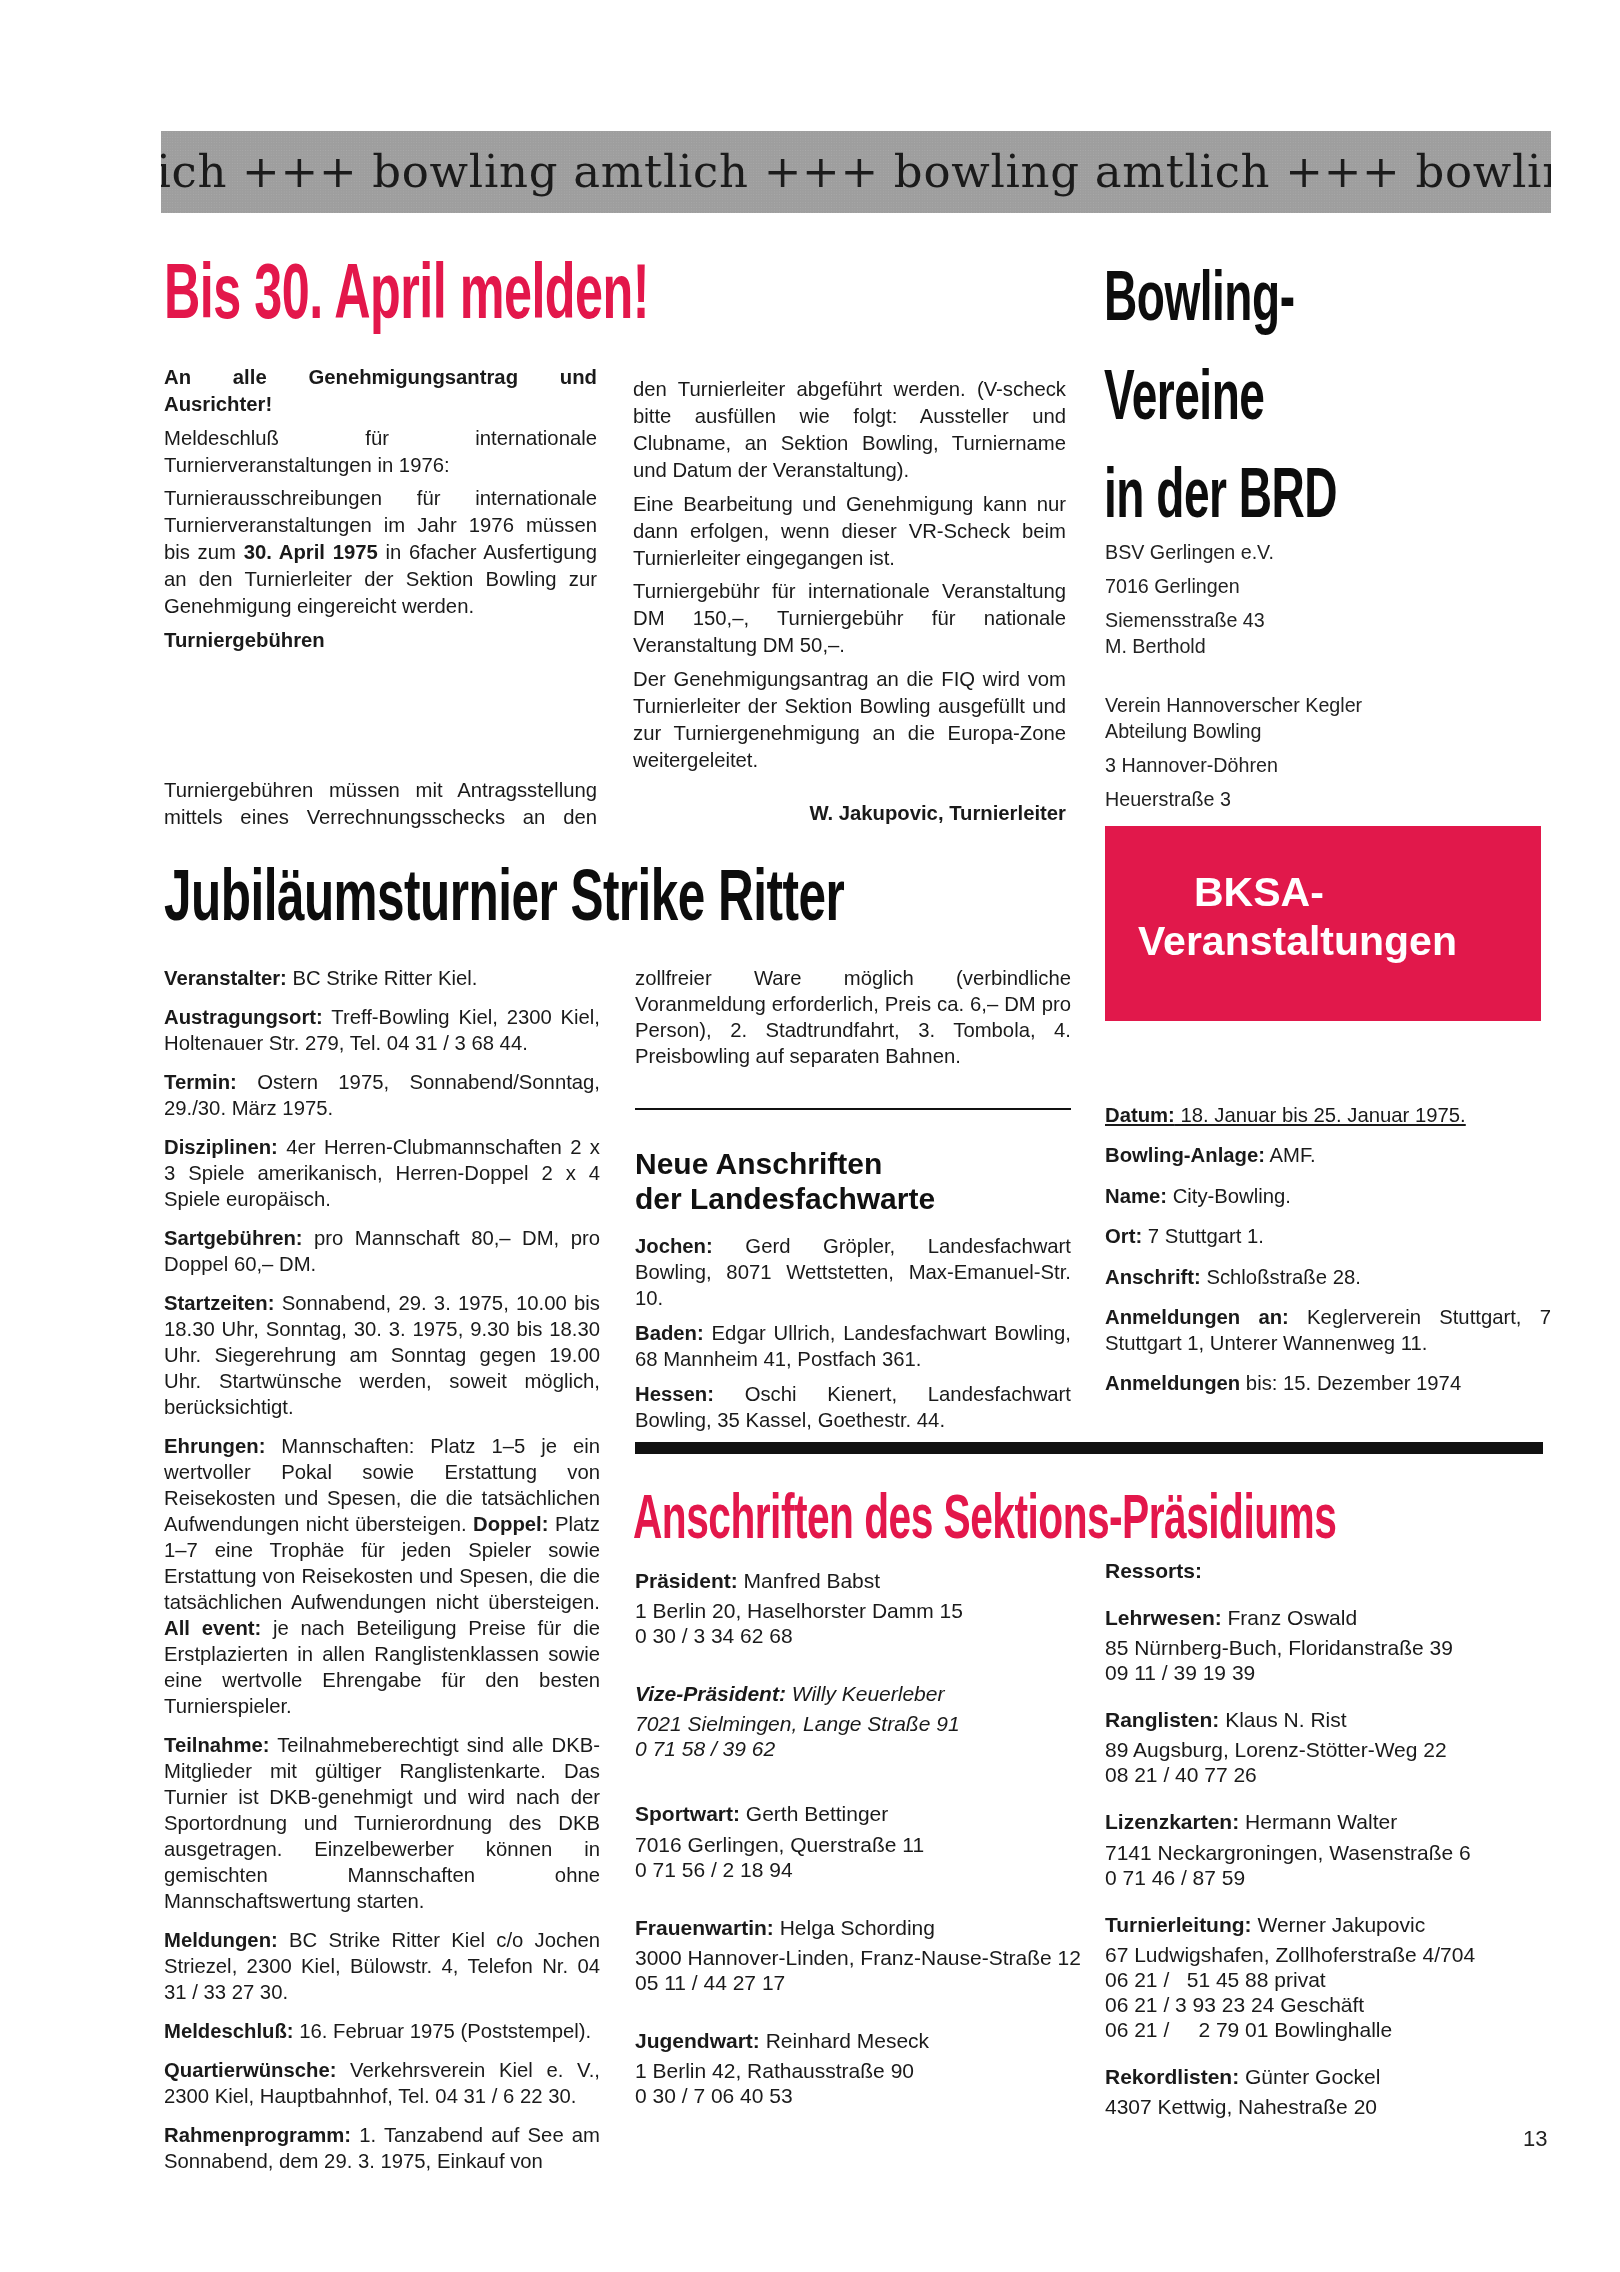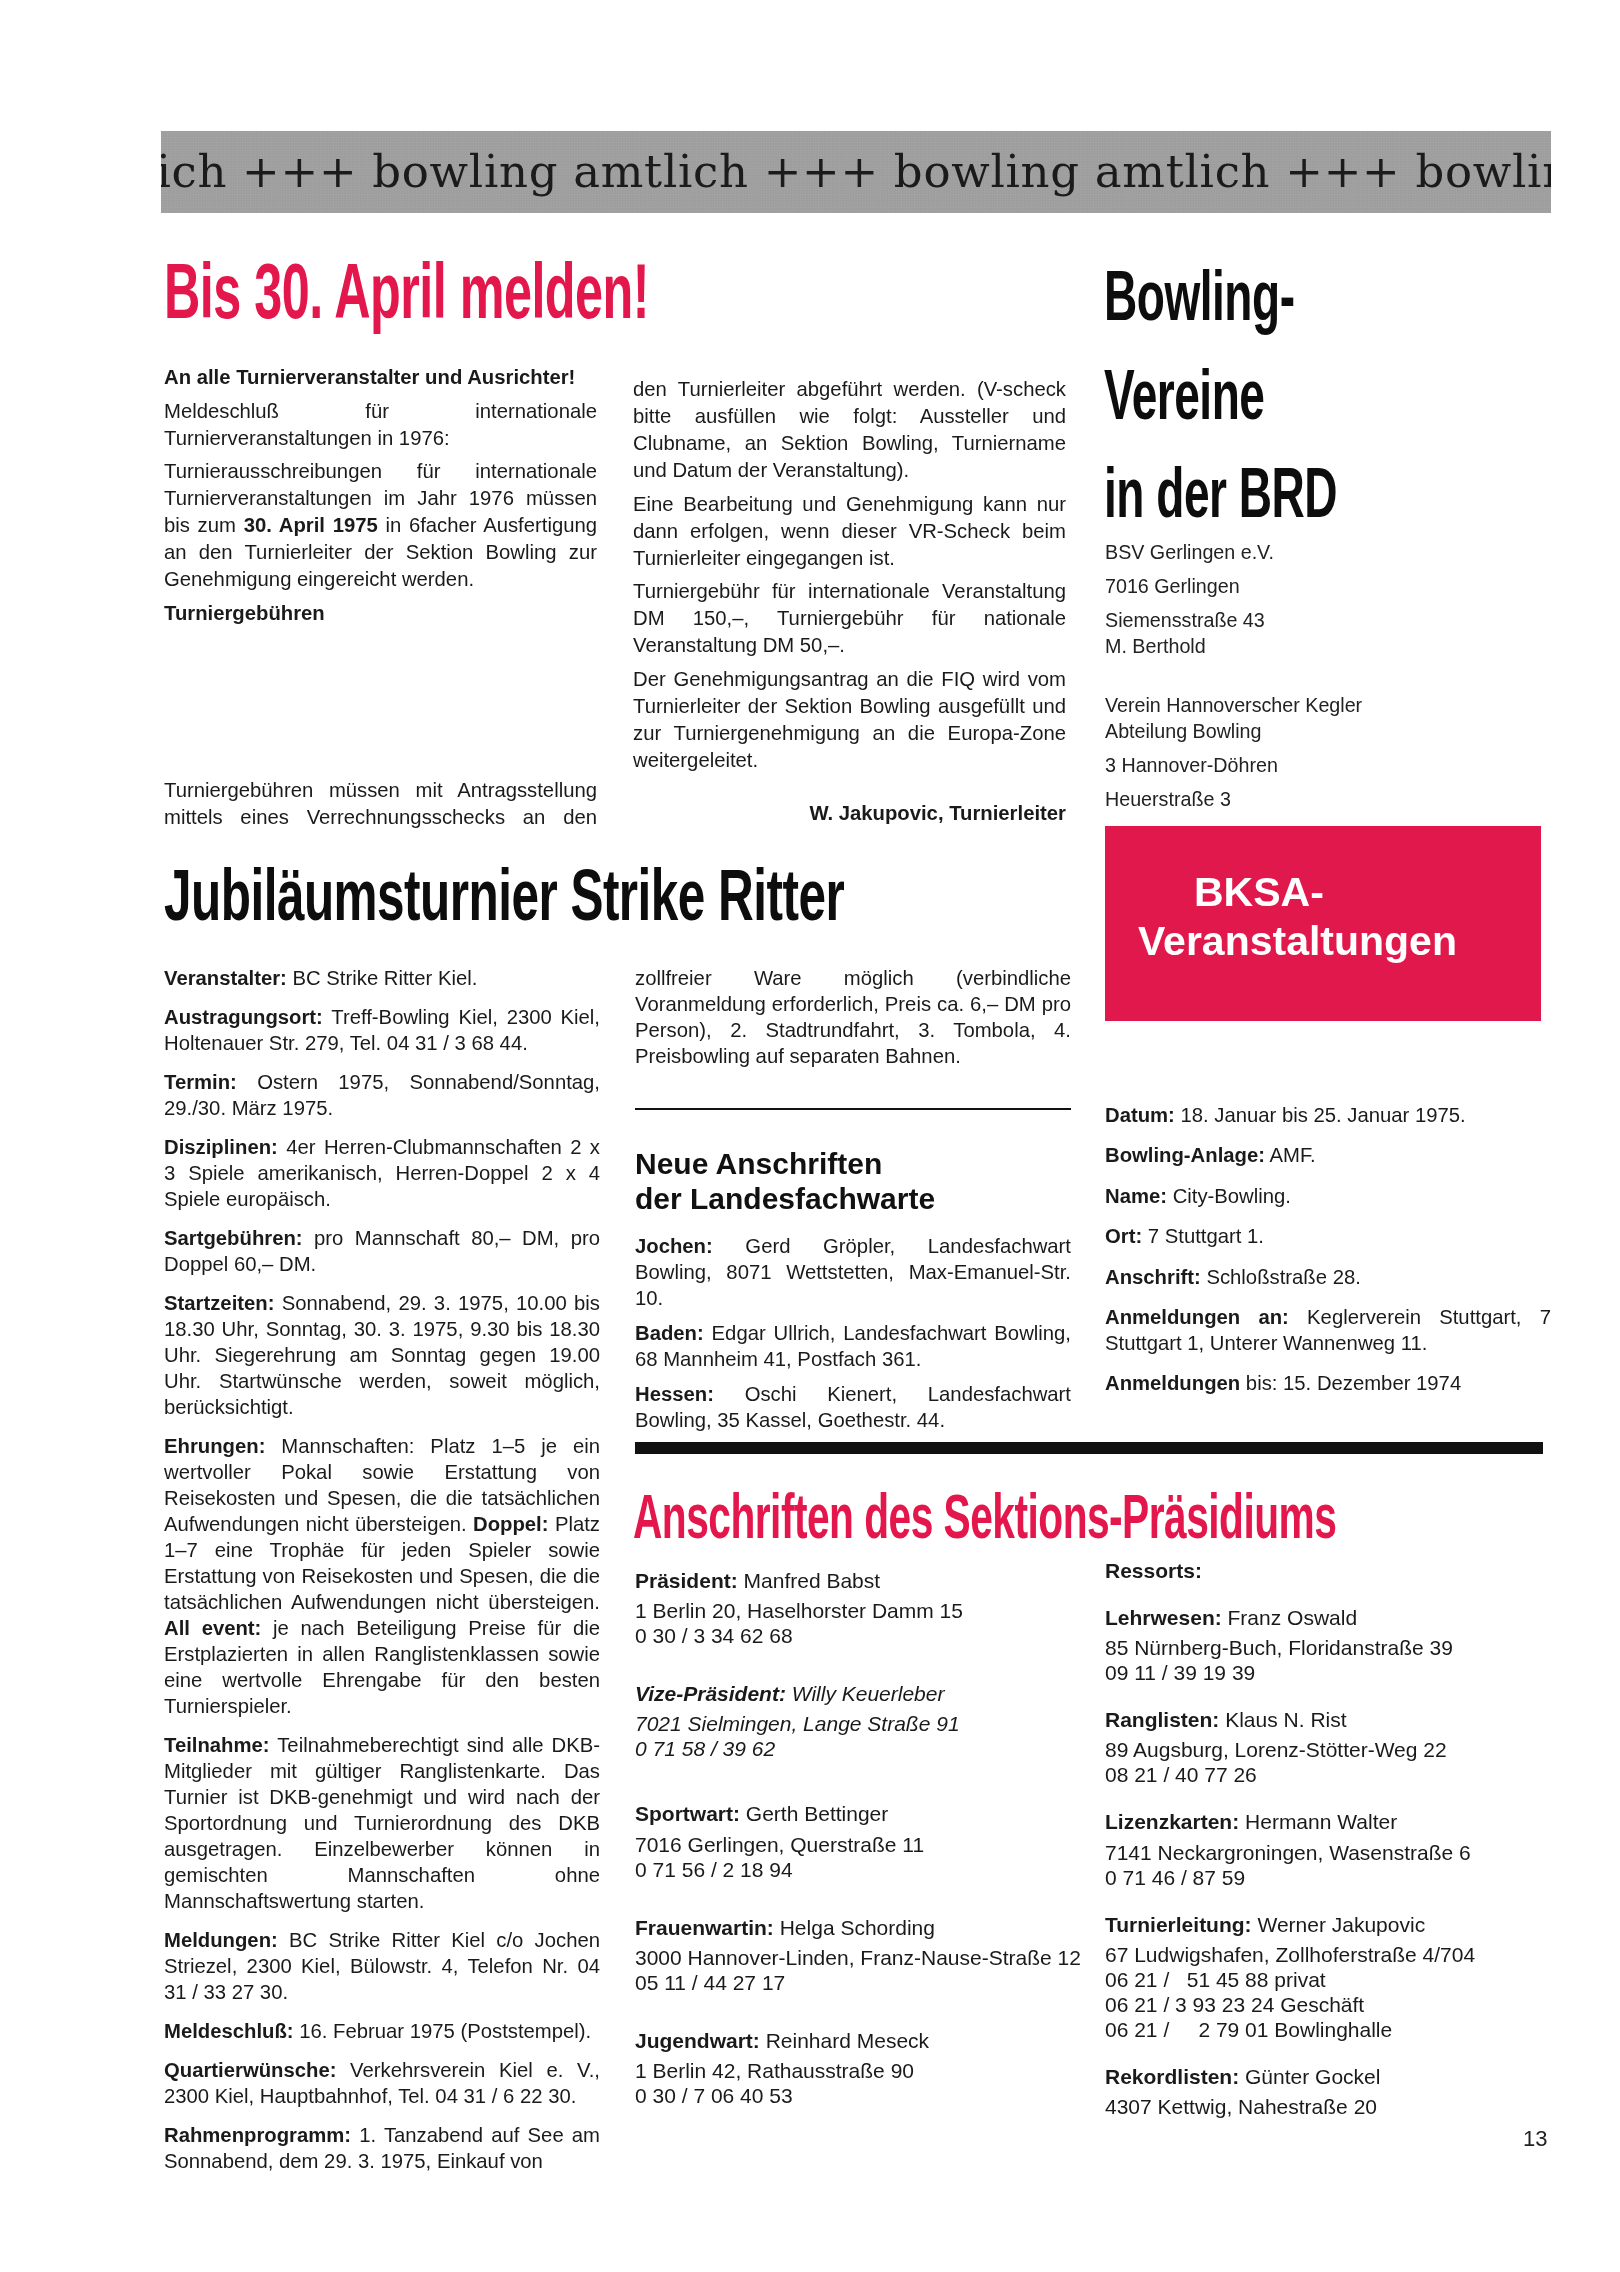--- a/index.html
+++ b/index.html
@@ -52,21 +52,21 @@
 </head>
 <body>
 
 <div class="abs banner">
   <span>lich +++ bowling amtlich +++ bowling amtlich +++ bowling amtlich +++ bo</span>
 </div>
 
 <div class="abs red-head" style="left:164px; top:246px; font-size:68px; transform: scaleX(0.74) scaleY(1.15);">Bis 30. April melden!</div>
 
 <div class="abs col" style="left:164px; top:364px; width:433px;">
-  <p style="font-weight:bold;">An alle Turnierveranstalter und Ausrichter!</p>
+  <p style="font-weight:bold;">An alle Genehmigungsantrag und Ausrichter!</p>
   <p>Meldeschluß für internationale Turnierveranstaltungen in 1976:</p>
   <p><span>Turnierausschreibungen für internationale Turnierveranstaltungen im Jahr 1976 müssen bis zum </span><b>30. April 1975</b><span> in 6facher Ausfertigung an den Turnierleiter der Sektion Bowling zur Genehmigung eingereicht werden.</span></p>
   <p style="font-weight:bold;margin-bottom:3.9px;">Turniergebühren</p>
 </div>
 
 <div class="abs col" style="left:164px; top:777px; width:433px; height:54px; overflow:hidden;">
   <p>Turniergebühren müssen mit Antragsstellung mittels eines Verrechnungsschecks an den Turnierleiter abgeführt werden. (V-scheck bitte ausfüllen wie folgt: Aussteller und Clubname, an Sektion Bowling, Turniername und Datum der Veranstaltung).</p>
 </div>
 <div class="abs col" style="left:633px; top:376px; width:433px;">
   <p>den Turnierleiter abgeführt werden. (V-scheck bitte ausfüllen wie folgt: Aussteller und Clubname, an Sektion Bowling, Turniername und Datum der Veranstaltung).</p>
@@ -123,21 +123,21 @@
   <div class="item" style="margin-bottom:9.2px;"><span class="k">Jochen:</span><span> Gerd Gröpler, Landesfachwart Bowling, 8071 Wettstetten, Max-Emanuel-Str. 10.</span></div>
   <div class="item" style="margin-bottom:9.2px;"><span class="k">Baden:</span><span> Edgar Ullrich, Landesfachwart Bowling, 68 Mannheim 41, Postfach 361.</span></div>
   <div class="item" style="margin-bottom:9.2px;"><span class="k">Hessen:</span><span> Oschi Kienert, Landesfachwart Bowling, 35 Kassel, Goethestr. 44.</span></div>
 </div>
 
 <div class="abs bksa">
   <div class="l1">BKSA-</div>
   <div class="l2">Veranstaltungen</div>
 </div>
 <div class="abs" style="left:1105px; top:1102px; width:446px;">
-  <div class="item" style="margin-bottom:14.4px;"><span class="k">Datum:</span><span> 18. Januar bis 25. Januar 1975.</span></div>
+  <div class="item" style="margin-bottom:14.4px;text-decoration:underline;"><span class="k">Datum:</span><span> 18. Januar bis 25. Januar 1975.</span></div>
   <div class="item" style="margin-bottom:14.4px;"><span class="k">Bowling-Anlage:</span><span> AMF.</span></div>
   <div class="item" style="margin-bottom:14.4px;"><span class="k">Name:</span><span> City-Bowling.</span></div>
   <div class="item" style="margin-bottom:14.4px;"><span class="k">Ort:</span><span> 7 Stuttgart 1.</span></div>
   <div class="item" style="margin-bottom:14.4px;"><span class="k">Anschrift:</span><span> Schloßstraße 28.</span></div>
   <div class="item" style="margin-bottom:14.4px;"><span class="k">Anmeldungen an:</span><span> Keglerverein Stuttgart, 7 Stuttgart 1, Unterer Wannenweg 11.</span></div>
   <div class="item" style="margin-bottom:14.4px;"><span class="k">Anmeldungen</span><span> bis: 15. Dezember 1974</span></div>
 </div>
 
 <div class="abs rule-thick" style="left:635px; top:1442px; width:908px;"></div>
 

